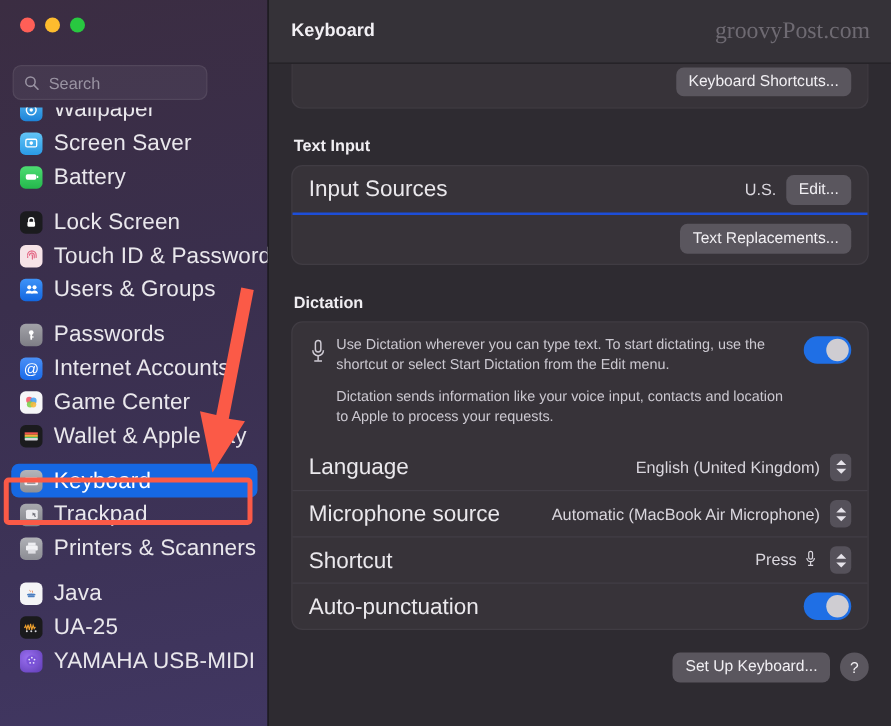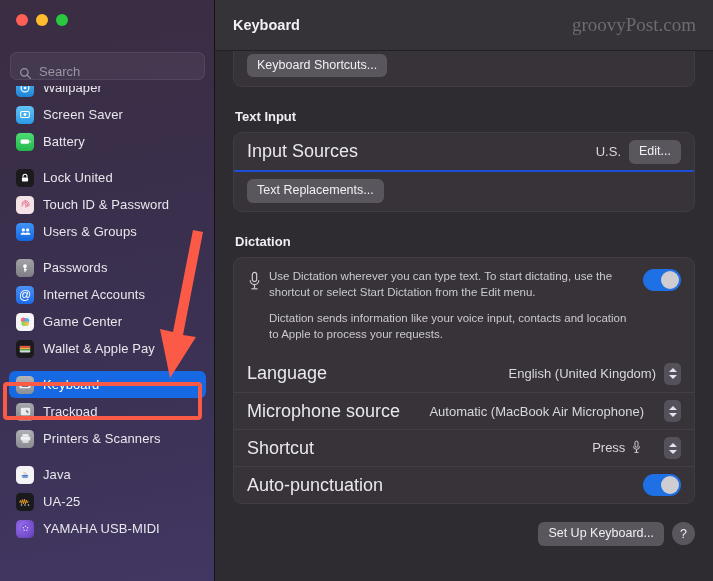--- a/index.html
+++ b/index.html
@@ -41,27 +41,27 @@
     border-radius: 50%;
     display: block;
   }
   .light.red { background: #ff5f57; }
   .light.yellow { background: #febc2e; }
   .light.green { background: #28c840; }
 
   #search-box {
     position: absolute;
     top: 52px; left: 10px;
-    width: 195px; height: 28px;
+    width: 156px; height: 28px;
     box-sizing: border-box;
     border-radius: 7px;
     background: rgba(255,255,255,0.055);
     border: 1px solid rgba(255,255,255,0.07);
     display: flex;
-    align-items: flex-end;
+    align-items: center;
     padding: 0 8px;
   }
   #search-box .mag {
     width: 13px; height: 13px;
     margin-right: 7px;
     flex: none;
   }
   #search-input {
     background: transparent;
     border: none;
@@ -86,21 +86,21 @@
   .row {
     display: flex;
     align-items: center;
     height: 27px;
     margin: 0 9px;
     padding: 0 7px;
     border-radius: 6px;
     box-sizing: border-box;
   }
   .row .label {
-    font-size: 13px;
+    font-size: 18px;
     color: #e9e7ec;
     letter-spacing: 0.1px;
     white-space: nowrap;
   }
   .row.selected { background: #1668e3; }
   .row.selected .label { color: #ffffff; }
   .ico {
     width: 18px; height: 18px;
     border-radius: 4.5px;
     margin-right: 9px;
@@ -173,21 +173,21 @@
     color: #f0eef2;
     margin: 22px 0 8px 2px;
   }
   .crow {
     display: flex;
     align-items: center;
     min-height: 37px;
     padding: 0 13px;
     box-sizing: border-box;
   }
-  .crow + .crow { border-top: 1px solid #423e46; gap: 12px; }
+  .crow + .crow { border-top: 1px solid #423e46; }
   .crow .ctitle {
     font-size: 18px;
     color: #eae8ec;
     flex: none;
   }
   .crow .spacer { flex: 1 1 auto; }
   .crow .cvalue {
     font-size: 13px;
     color: #d9d6dd;
     margin-right: 8px;
@@ -201,20 +201,21 @@
     color: #f1eff3;
     font-family: "Liberation Sans", sans-serif;
     font-size: 12.5px;
     padding: 4px 10px 5px 10px;
     cursor: default;
     white-space: nowrap;
     line-height: 1.15;
   }
   .btn-row {
     display: flex;
+    justify-content: flex-end;
     padding: 7px 13px 8px 13px;
     box-sizing: border-box;
   }
 
   .stepper {
     width: 17px; height: 22px;
     border-radius: 5px;
     background: #55515a;
     display: flex;
     flex-direction: column;
@@ -343,21 +344,21 @@
       </div>
 
       <div class="nav-group">
         <div class="row">
           <span class="ico" style="background:#1b1b1e;">
             <svg width="12" height="12" viewBox="0 0 16 16">
                 <path d="M5.3 7.4V5.6a2.7 2.7 0 0 1 5.4 0v1.8" fill="none" stroke="#fff" stroke-width="1.4"></path>
                 <rect x="3.9" y="7.3" width="8.2" height="5.2" rx="1.2" fill="#fff"></rect>
               </svg>
           </span>
-          <span class="label">Lock United</span>
+          <span class="label">Lock Screen</span>
         </div>
         <div class="row">
           <span class="ico" style="background:#f6e3e7;">
             <svg width="13" height="13" viewBox="0 0 16 16">
               <g fill="none" stroke="#e2607f" stroke-width="1.1" stroke-linecap="round">
                 <path d="M8 3.4c2.4 0 4.2 1.9 4.2 4.2v2.2"></path>
                 <path d="M8 5.4c1.3 0 2.3 1 2.3 2.2v2.6"></path>
                 <path d="M8 7.3c0.3 0 0.5 0.2 0.5 0.5v3.6"></path>
                 <path d="M3.8 7.6C3.8 5.3 5.6 3.4 8 3.4"></path>
                 <path d="M5.7 7.6c0-1.2 1-2.2 2.3-2.2"></path>

